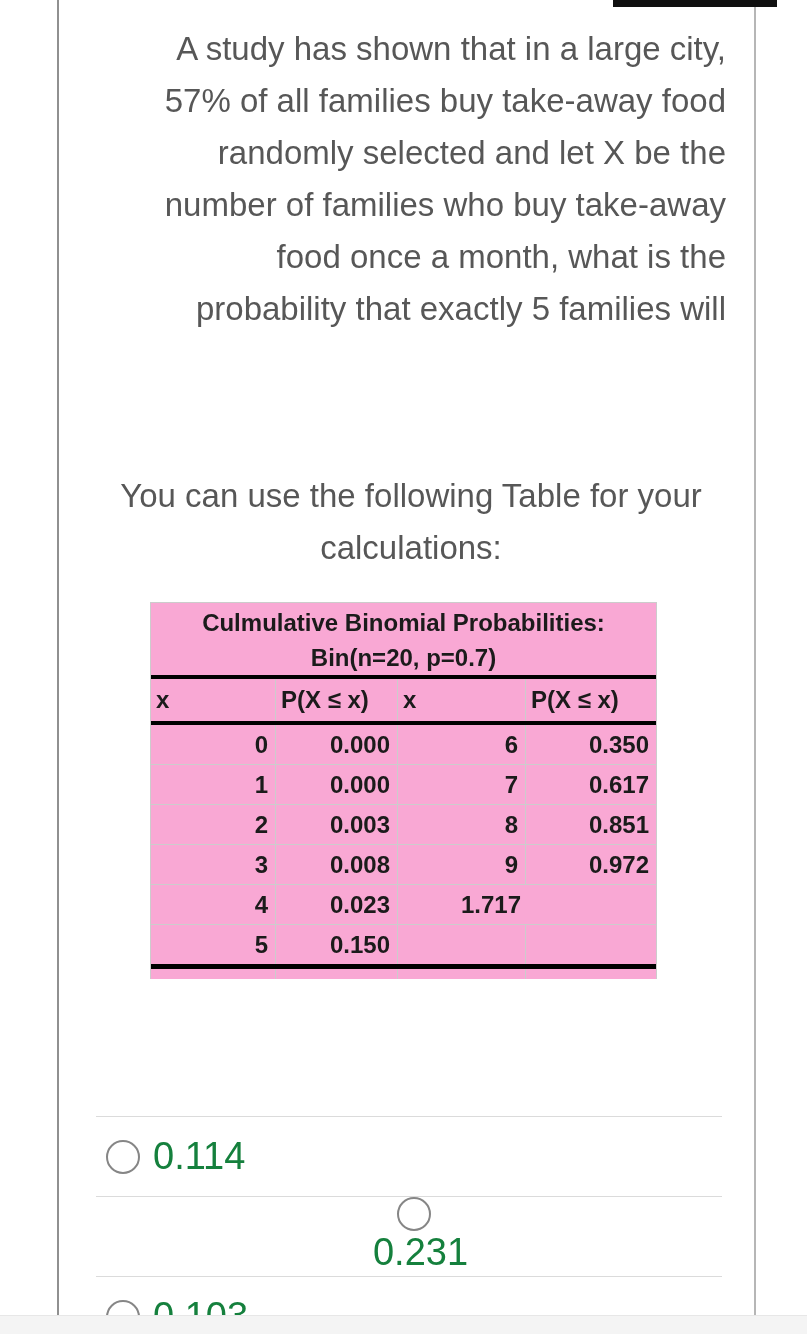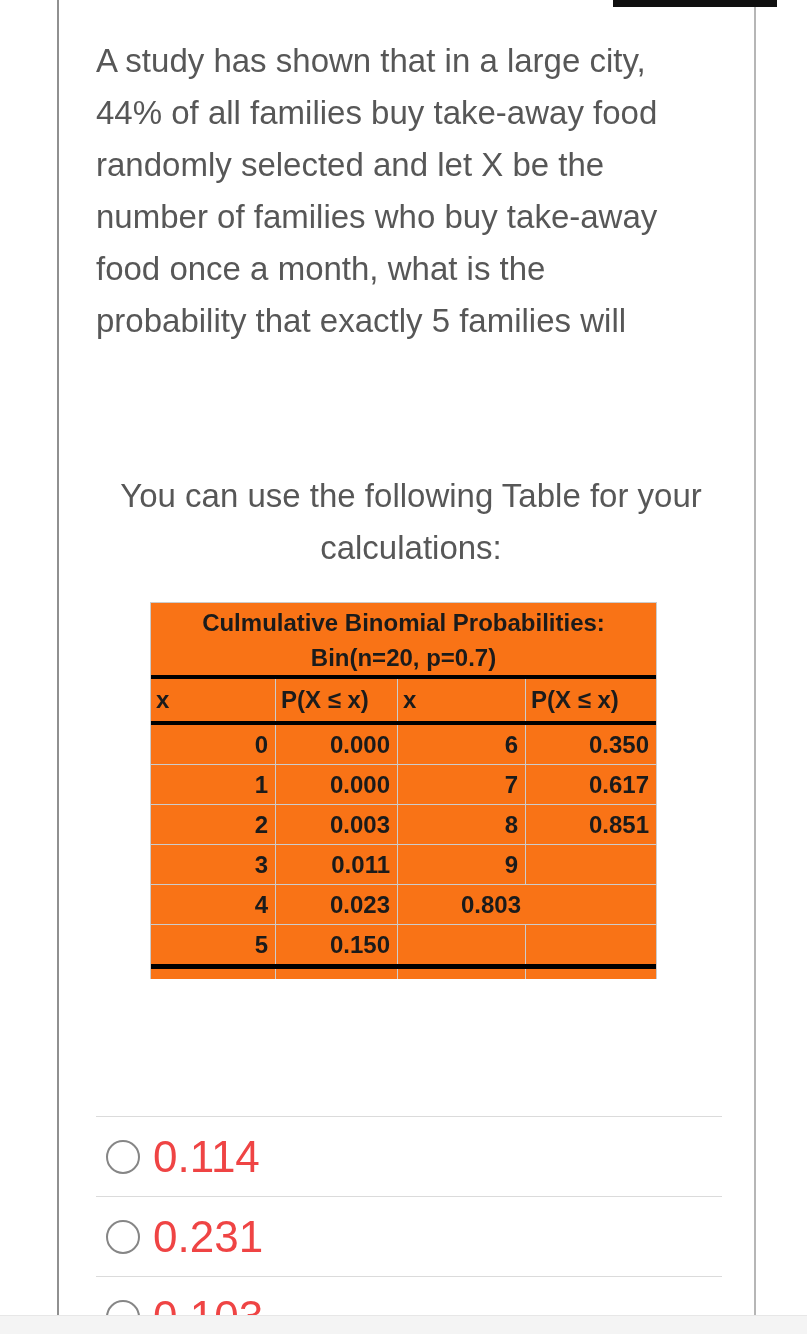--- a/index.html
+++ b/index.html
@@ -9,65 +9,65 @@
   }
   .abs{position:absolute;}
 
   
   .left-line{left:57px;top:0;width:2px;height:1315px;background:#909090;}
   .right-line{left:754px;top:7px;width:2px;height:1308px;background:#b6b6b6;}
   .top-button{left:613px;top:0;width:164px;height:7px;background:#101010;}
 
   
   .textblock{left:96px;width:630px;color:#575757;font-size:33px;line-height:52px;font-weight:400;}
-  .q1{top:35px;}
+  .q1{top:23px;text-align:right;}
   .q2{top:470px;text-align:center;}
   .tline{white-space:nowrap;}
 
   
   .bintable{
     left:150px;top:602px;width:505px;
     border-top:1px solid #cccccc;border-left:1px solid #cccccc;border-right:1px solid #cccccc;
-    color:#1b1b1b;font-weight:600;background:#f97316;
+    color:#1b1b1b;font-weight:600;background:#f9a8d4;
   }
   .tbl-title{padding-top:2px;height:70px;text-align:center;font-size:24px;line-height:35px;
     border-bottom:4px solid #000000;}
   .trow{display:flex;width:100%;}
   .trow .cell{box-sizing:border-box;height:100%;}
   .c0{width:125px;}  .c1{width:122px;}  .c2{width:128px;}  .c3{width:130px;}
   .sep{border-right:1px solid #cccccc;}
   .hdr-row{height:42px;font-size:24px;border-bottom:4px solid #000000;}
   .hdr-row .cell{display:flex;align-items:center;padding-left:5px;}
   .data-row{height:39px;font-size:24px;}
   .data-row .cell{display:flex;align-items:center;justify-content:flex-end;padding-right:7px;}
   .rowline{border-bottom:1px solid #cccccc;}
   .tbl-bottom{height:0;border-bottom:5px solid #000000;}
   .ghost-row{height:10px;}
 
   
   .option{
     left:96px;width:626px;height:80px;border-top:1px solid #dbdbdb;
     display:flex;align-items:center;padding-left:10px;box-sizing:border-box;cursor:pointer;
   }
-  .opt1{top:1116px;} .opt2{top:1196px;} .opt3{top:1276px;}
+  .opt1{top:1116px;} .opt2{top:1196px;flex-direction:column;} .opt3{top:1276px;}
   .radio{width:30px;height:30px;border:2px solid #868686;border-radius:50%;background:#ffffff;flex:0 0 auto;}
-  .opt-label{margin-left:13px;font-size:44px;color:#ef4444;}
+  .opt-label{margin-left:13px;font-size:38px;color:#15803d;}
 
   .bottom-bar{left:0;top:1315px;width:807px;height:19px;background:#f4f4f4;border-top:1px solid #e7e7e7;z-index:10;}
 </style>
 </head>
 <body>
 
 <div class="abs top-button"></div>
 <div class="abs left-line"></div>
 <div class="abs right-line"></div>
 
 <div class="abs textblock q1">
   <div class="tline">A study has shown that in a large city,</div>
-  <div class="tline">44% of all families buy take-away food</div>
+  <div class="tline">57% of all families buy take-away food</div>
   <div class="tline">randomly selected and let X be the</div>
   <div class="tline">number of families who buy take-away</div>
   <div class="tline">food once a month, what is the</div>
   <div class="tline">probability that exactly 5 families will</div>
 </div>
 
 <div class="abs textblock q2">
   <div class="tline">You can use the following Table for your</div>
   <div class="tline">calculations:</div>
 </div>
@@ -98,27 +98,28 @@
     <div class="cell c3">0.617</div>
   </div>
   <div class="trow data-row rowline">
     <div class="cell c0 sep">2</div>
     <div class="cell c1 sep">0.003</div>
     <div class="cell c2 sep">8</div>
     <div class="cell c3">0.851</div>
   </div>
   <div class="trow data-row rowline">
     <div class="cell c0 sep">3</div>
-    <div class="cell c1 sep">0.011</div>
+    <div class="cell c1 sep">0.008</div>
     <div class="cell c2 sep">9</div>
+    <div class="cell c3">0.972</div>
   </div>
   <div class="trow data-row rowline">
     <div class="cell c0 sep">4</div>
     <div class="cell c1 sep">0.023</div>
-    <div class="cell c3">0.803</div>
+    <div class="cell c3">1.717</div>
   </div>
   <div class="trow data-row">
     <div class="cell c0 sep">5</div>
     <div class="cell c1 sep">0.150</div>
     <div class="cell c2 sep"></div>
     <div class="cell c3"></div>
   </div>
 
   <div class="tbl-bottom"></div>
   <div class="trow ghost-row">

